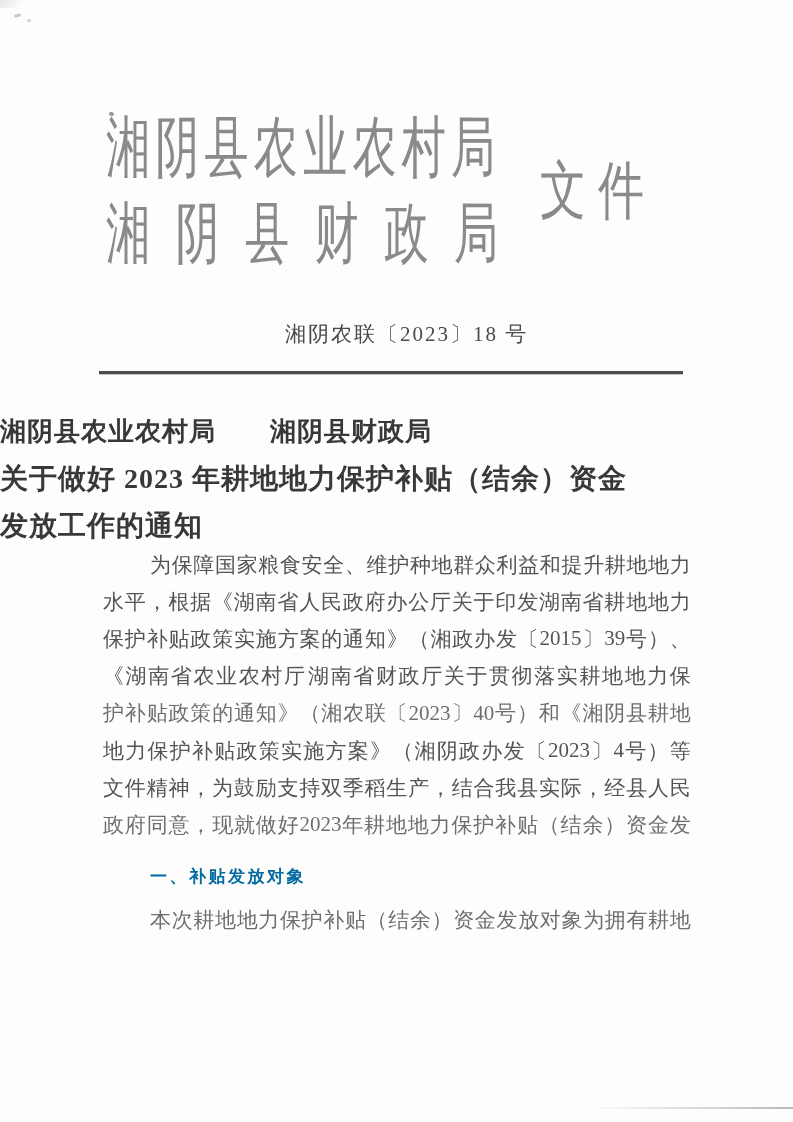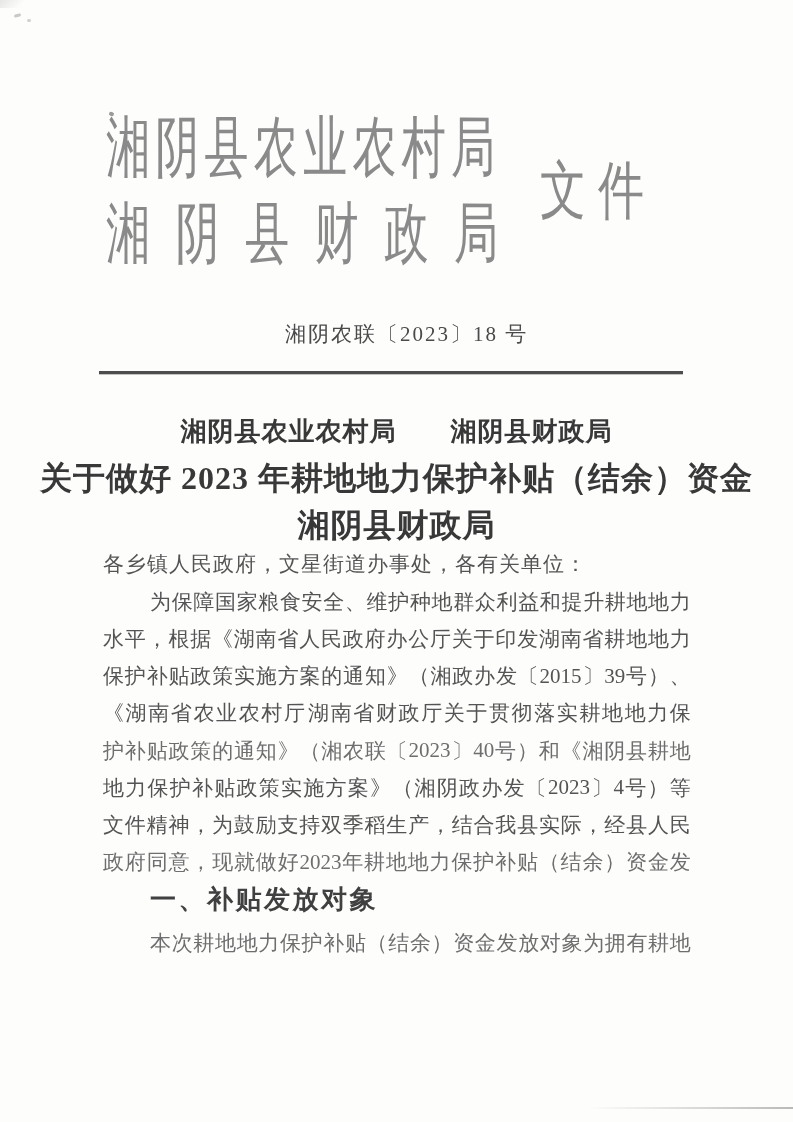--- a/index.html
+++ b/index.html
@@ -29,41 +29,41 @@
   .doc-number{
     position:absolute; left:0; right:0; top:320px; text-align:center;
     font-size:21px; line-height:28px; color:#4a4a4a; letter-spacing:2px;
     transform:translateX(10px);
   }
   .rule{
     position:absolute; left:99px; top:371px; width:584px; height:3px;
     background:#4d4d4d; box-shadow:0 1px 0 rgba(90,90,90,.35);
   }
   
-  .title-block{ position:absolute; left:0; right:0; top:408px; text-align:center; }
+  .title-block{ position:absolute; left:0; right:0; top:408px; text-align:left; }
   .title-line{
-    font-weight:700; color:#383838; font-size:32px; line-height:47px;
+    font-weight:700; color:#383838; font-size:28px; line-height:47px;
     letter-spacing:1px; white-space:nowrap;
   }
   .title-line.t1{ font-size:26px; }
   
   .body-block{ position:absolute; left:103px; top:546px; width:588px; }
   .bline{
     height:37.2px; font-size:21px; color:#545454; position:relative;
     font-family:"Liberation Serif","DejaVu Serif",serif;
     white-space:nowrap;
   }
   .bline.block{ line-height:37.2px; letter-spacing:1px; }
   .bline.spread{ display:flex; justify-content:space-between; align-items:center; }
   .bline.indent{ padding-left:47px; }
   .bline.light{ color:#6e6e6e; }
   .bline.heading{
     font-family:"Liberation Sans","DejaVu Sans",sans-serif;
-    font-weight:700; color:#404040; font-size:26px; line-height:37.2px;
-    padding-left:47px; letter-spacing:2.5px; 
+    font-weight:700; color:#0369a1; font-size:17px; line-height:37.2px;
+    padding-left:47px; letter-spacing:2.5px; margin-top:14px;
   }
   .bline.last{ margin-top:7px; }
   .spread span{ display:inline-block; }
   
   .artifact{ position:absolute; }
   .speck-a{ left:109px; top:112px; width:5px; height:4px; background:#9b9b9b; border-radius:2px; transform:rotate(20deg);}
   .speck-b{ left:14px; top:14px; width:7px; height:3px; background:#c9c9c9; border-radius:2px; transform:rotate(-15deg);}
   .speck-c{ left:27px; top:19px; width:4px; height:3px; background:#d2d2d2; border-radius:2px;}
   .edge-line{
     left:588px; top:1107px; width:205px; height:2px;
@@ -102,25 +102,24 @@
       <span>件</span>
     </div>
 
   <div class="doc-number">湘阴农联〔2023〕18 号</div>
 
   <div class="rule"></div>
 
   <div class="title-block">
     <div class="title-line t1">湘阴县农业农村局　　湘阴县财政局</div>
     <div class="title-line">关于做好 2023 年耕地地力保护补贴（结余）资金</div>
-    <div class="title-line">湘阴县财政局</div>
+    <div class="title-line">发放工作的通知</div>
   </div>
 
   <div class="body-block" id="body-lines">
-      <div class="bline block">各乡镇人民政府，文星街道办事处，各有关单位：</div>
       <div class="bline spread indent">
         <span>为</span>
         <span>保</span>
         <span>障</span>
         <span>国</span>
         <span>家</span>
         <span>粮</span>
         <span>食</span>
         <span>安</span>
         <span>全</span>

